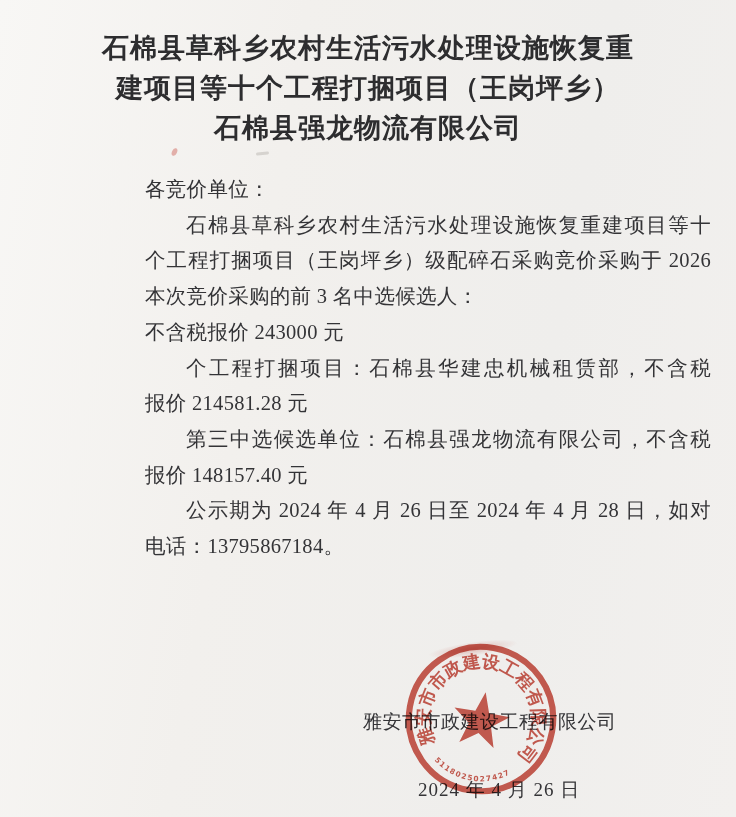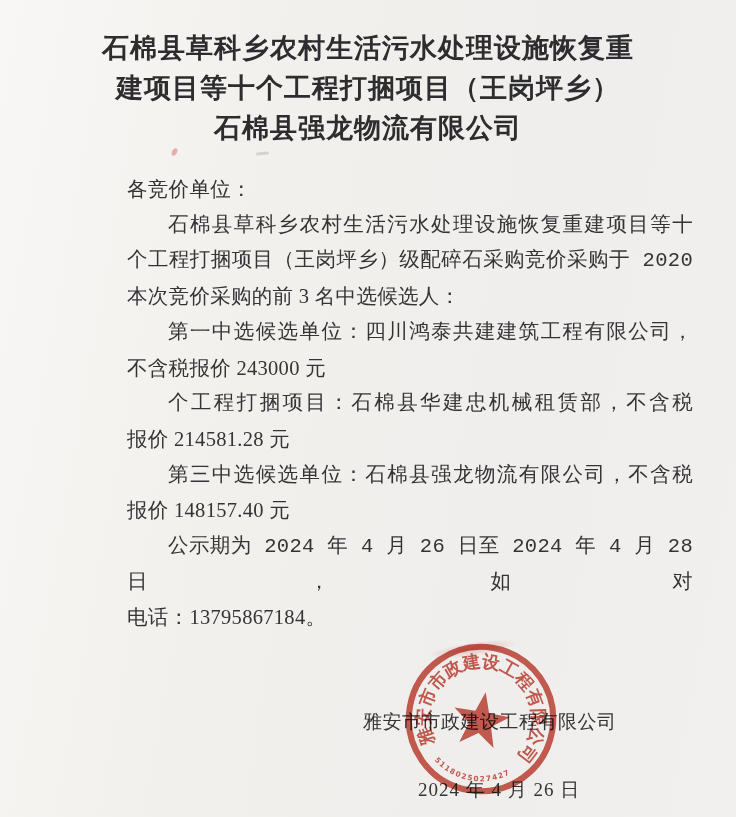--- a/index.html
+++ b/index.html
@@ -10,26 +10,26 @@
     background:linear-gradient(100deg,#f8f7f5 0%,#f2f0ed 35%,#efeeec 70%,#f2f0ee 100%);
     font-family:"Liberation Serif","DejaVu Serif",serif;
   }
   .title{
     position:absolute;top:28px;left:55px;right:55px;
     text-align:center;font-weight:bold;
     font-size:27px;line-height:40px;letter-spacing:1px;
     color:#2d2d2f;
   }
   .body-text{
-    position:absolute;top:172px;left:127px;width:566px;
+    position:absolute;top:172px;left:145px;width:566px;
     font-size:20.5px;line-height:35.7px;letter-spacing:.3px;
     color:#343437;
   }
   .line{white-space:pre-wrap;}
-  .line.justify{text-align:justify;text-align-last:justify;text-justify:inter-character;font-family:Liberation Mono, monospace;}
+  .line.justify{text-align:justify;text-align-last:justify;text-justify:inter-character;}
   .line.indent{text-indent:41px;}
   .signature{
     position:absolute;top:709px;left:363px;
     font-size:19px;letter-spacing:.5px;color:#343437;white-space:nowrap;
   }
   .sign-date{
     position:absolute;top:749px;left:418px;
     font-size:19px;letter-spacing:1px;color:#343437;white-space:nowrap;margin-top:28px;
   }
   .seal{
@@ -53,23 +53,22 @@
 
   <div class="title">
       <div class="title-line">石棉县草科乡农村生活污水处理设施恢复重</div>
       <div class="title-line">建项目等十个工程打捆项目（王岗坪乡）</div>
       <div class="title-line">石棉县强龙物流有限公司</div>
     </div>
 
   <div class="body-text">
       <div class="line">各竞价单位：</div>
       <div class="line justify indent">石棉县草科乡农村生活污水处理设施恢复重建项目等十</div>
-      <div class="line justify">个工程打捆项目（王岗坪乡）级配碎石采购竞价采购于 2020</div>
+      <div class="line justify">个工程打捆项目（王岗坪乡）级配碎石采购竞价采购于 2026</div>
       <div class="line">本次竞价采购的前 3 名中选候选人：</div>
-      <div class="line justify indent">第一中选候选单位：四川鸿泰共建建筑工程有限公司，</div>
       <div class="line">不含税报价 243000 元</div>
       <div class="line justify indent">个工程打捆项目：石棉县华建忠机械租赁部，不含税</div>
       <div class="line">报价 214581.28 元</div>
       <div class="line justify indent">第三中选候选单位：石棉县强龙物流有限公司，不含税</div>
       <div class="line">报价 148157.40 元</div>
       <div class="line justify indent">公示期为 2024 年 4 月 26 日至 2024 年 4 月 28 日，如对</div>
       <div class="line">电话：13795867184。</div>
     </div>
 
   <div class="signature">雅安市市政建设工程有限公司</div>

